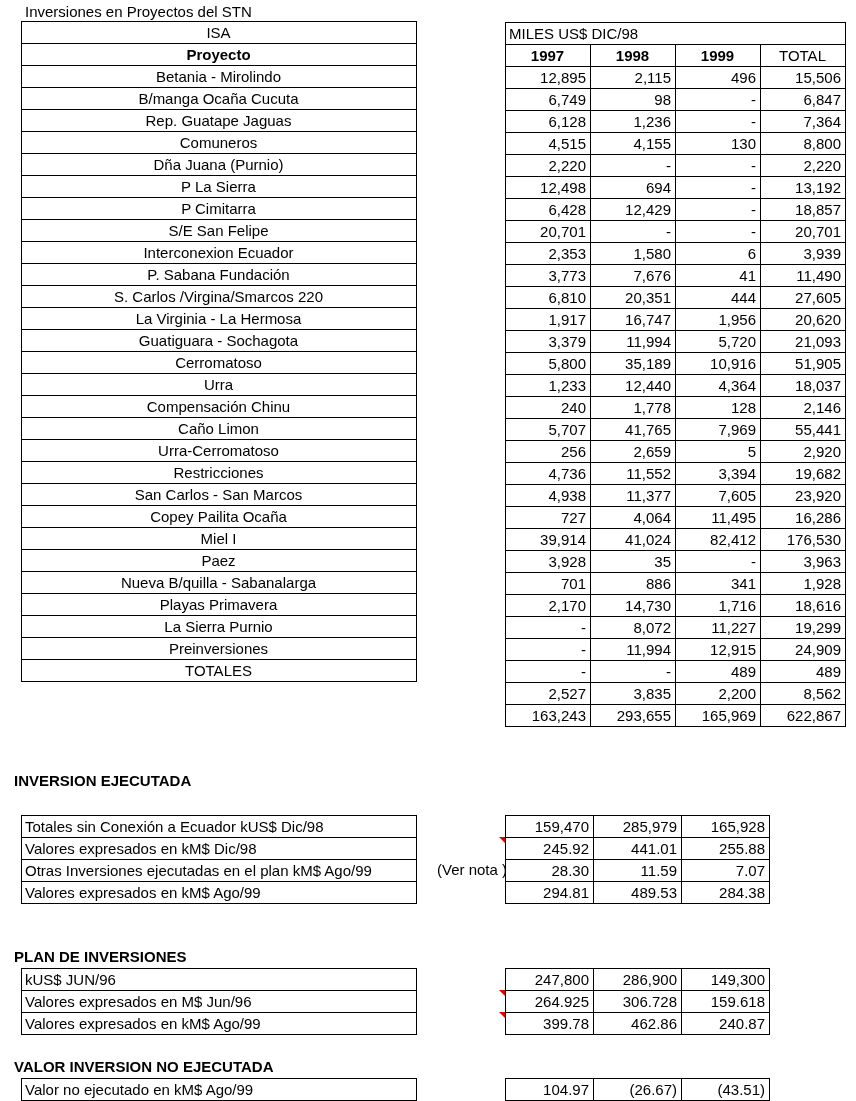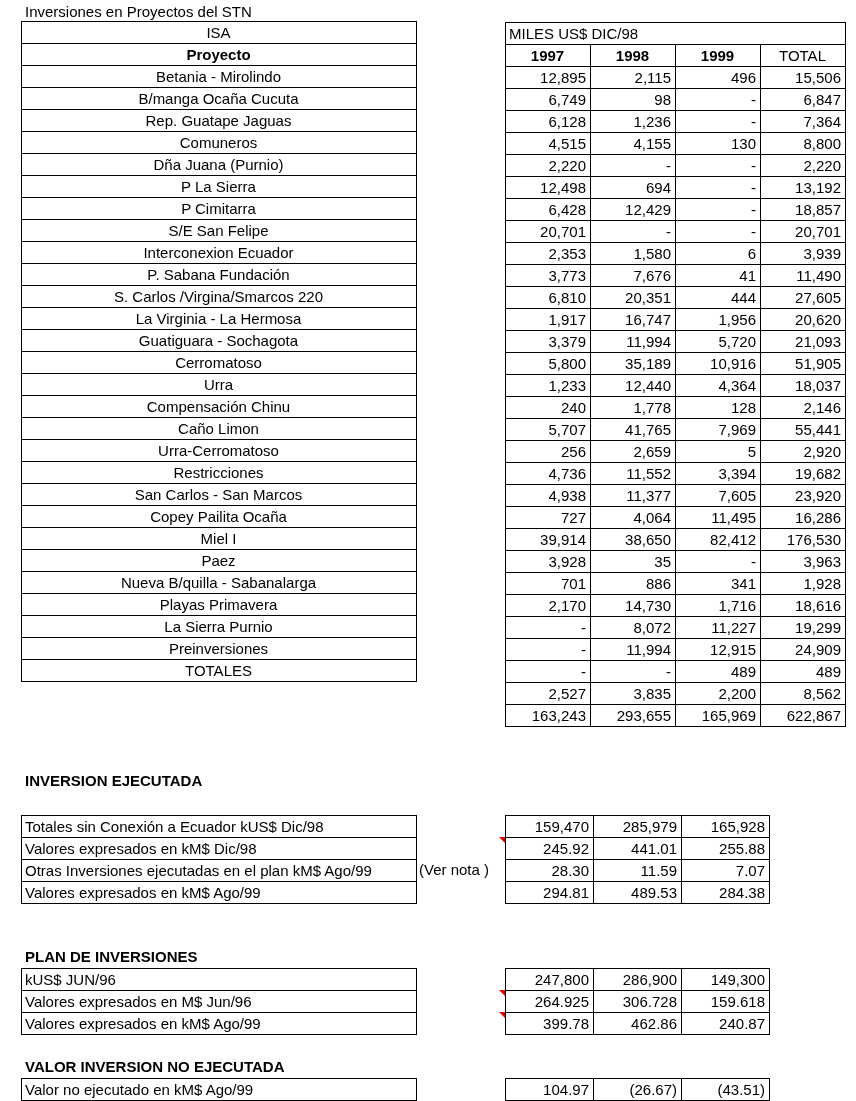--- a/index.html
+++ b/index.html
@@ -9,22 +9,22 @@
   .title { left:25px; top:2px; font-size:15px; line-height:20px;text-align:center; }
   table { border-collapse:collapse; position:absolute; table-layout:fixed; }
   td { border:1px solid #000; height:21px; padding:0 4px 0 3px; line-height:21px;
        white-space:nowrap; overflow:hidden; font-size:15px; }
   .left td { width:387px; }
   .num td { text-align:right; }
   .num td.c { width:80px; }
   .bold { font-weight:bold; }
   .center { text-align:center !important; }
   .hdr-year { font-weight:bold; text-align:center !important; }
-  .section { font-weight:bold; font-size:15px; left:25px; }
-  .note { left:419px; font-size:15px; }
+  .section { font-weight:bold; font-size:15px; left:14px; }
+  .note { left:437px; font-size:15px; }
   .flag { position:absolute; width:0; height:0; border-top:6px solid #e00000; border-left:6px solid transparent; }
 </style>
 </head>
 <body>
 
 <div class="abs title">Inversiones en Proyectos del STN</div>
 
 <table class="left" id="main-left" style="left:21px; top:21px; width:396px;text-align:center;">
   <tbody id="main-left-body">
       <tr>
@@ -252,21 +252,21 @@
         <td class="c">23,920</td>
       </tr>
       <tr>
         <td class="c">727</td>
         <td class="c">4,064</td>
         <td class="c">11,495</td>
         <td class="c">16,286</td>
       </tr>
       <tr>
         <td class="c">39,914</td>
-        <td class="c">38,650</td>
+        <td class="c">41,024</td>
         <td class="c">82,412</td>
         <td class="c">176,530</td>
       </tr>
       <tr>
         <td class="c">3,928</td>
         <td class="c">35</td>
         <td class="c">-</td>
         <td class="c">3,963</td>
       </tr>
       <tr>

